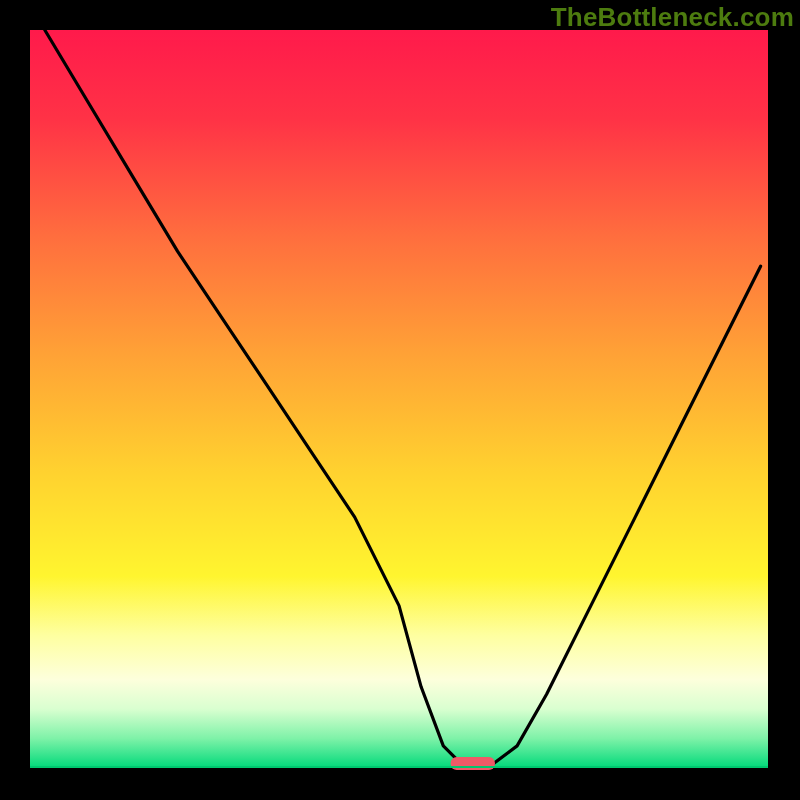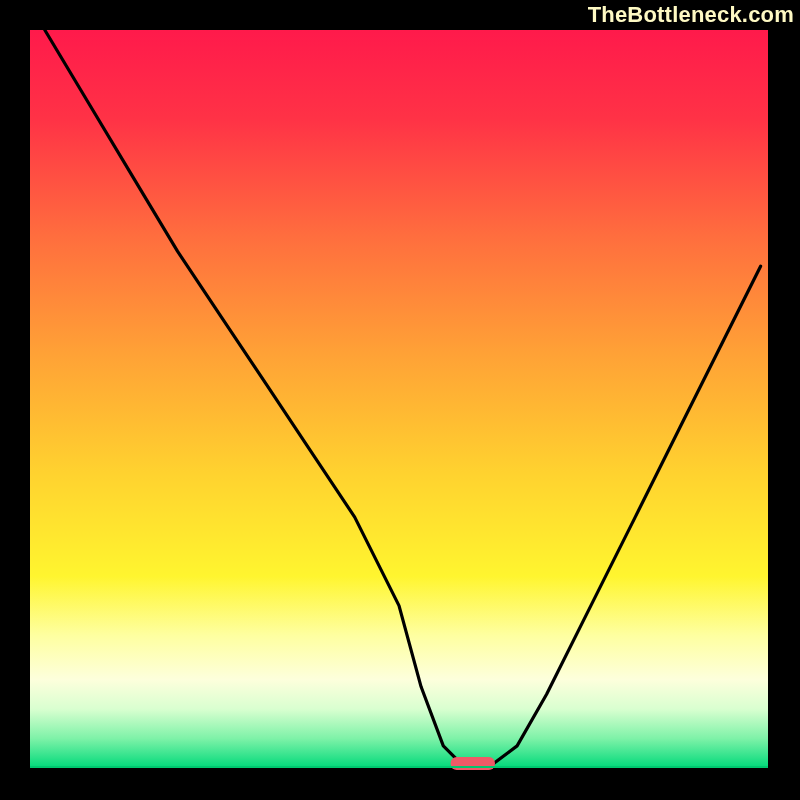--- a/index.html
+++ b/index.html
@@ -13,23 +13,23 @@
   .container {
     position: relative;
     width: 800px;
     height: 800px;
   }
   .watermark {
     position: absolute;
     top: 2px;
     right: 6px;
     font-family: Arial, Helvetica, sans-serif;
-    font-size: 22px;
+    font-size: 26px;
     font-weight: bold;
-    color: #fef9c3;
+    color: #4d7c0f;
     letter-spacing: 0.2px;
     user-select: none;
   }
   svg {
     position: absolute;
     top: 0;
     left: 0;
   }
 </style>
 </head>

